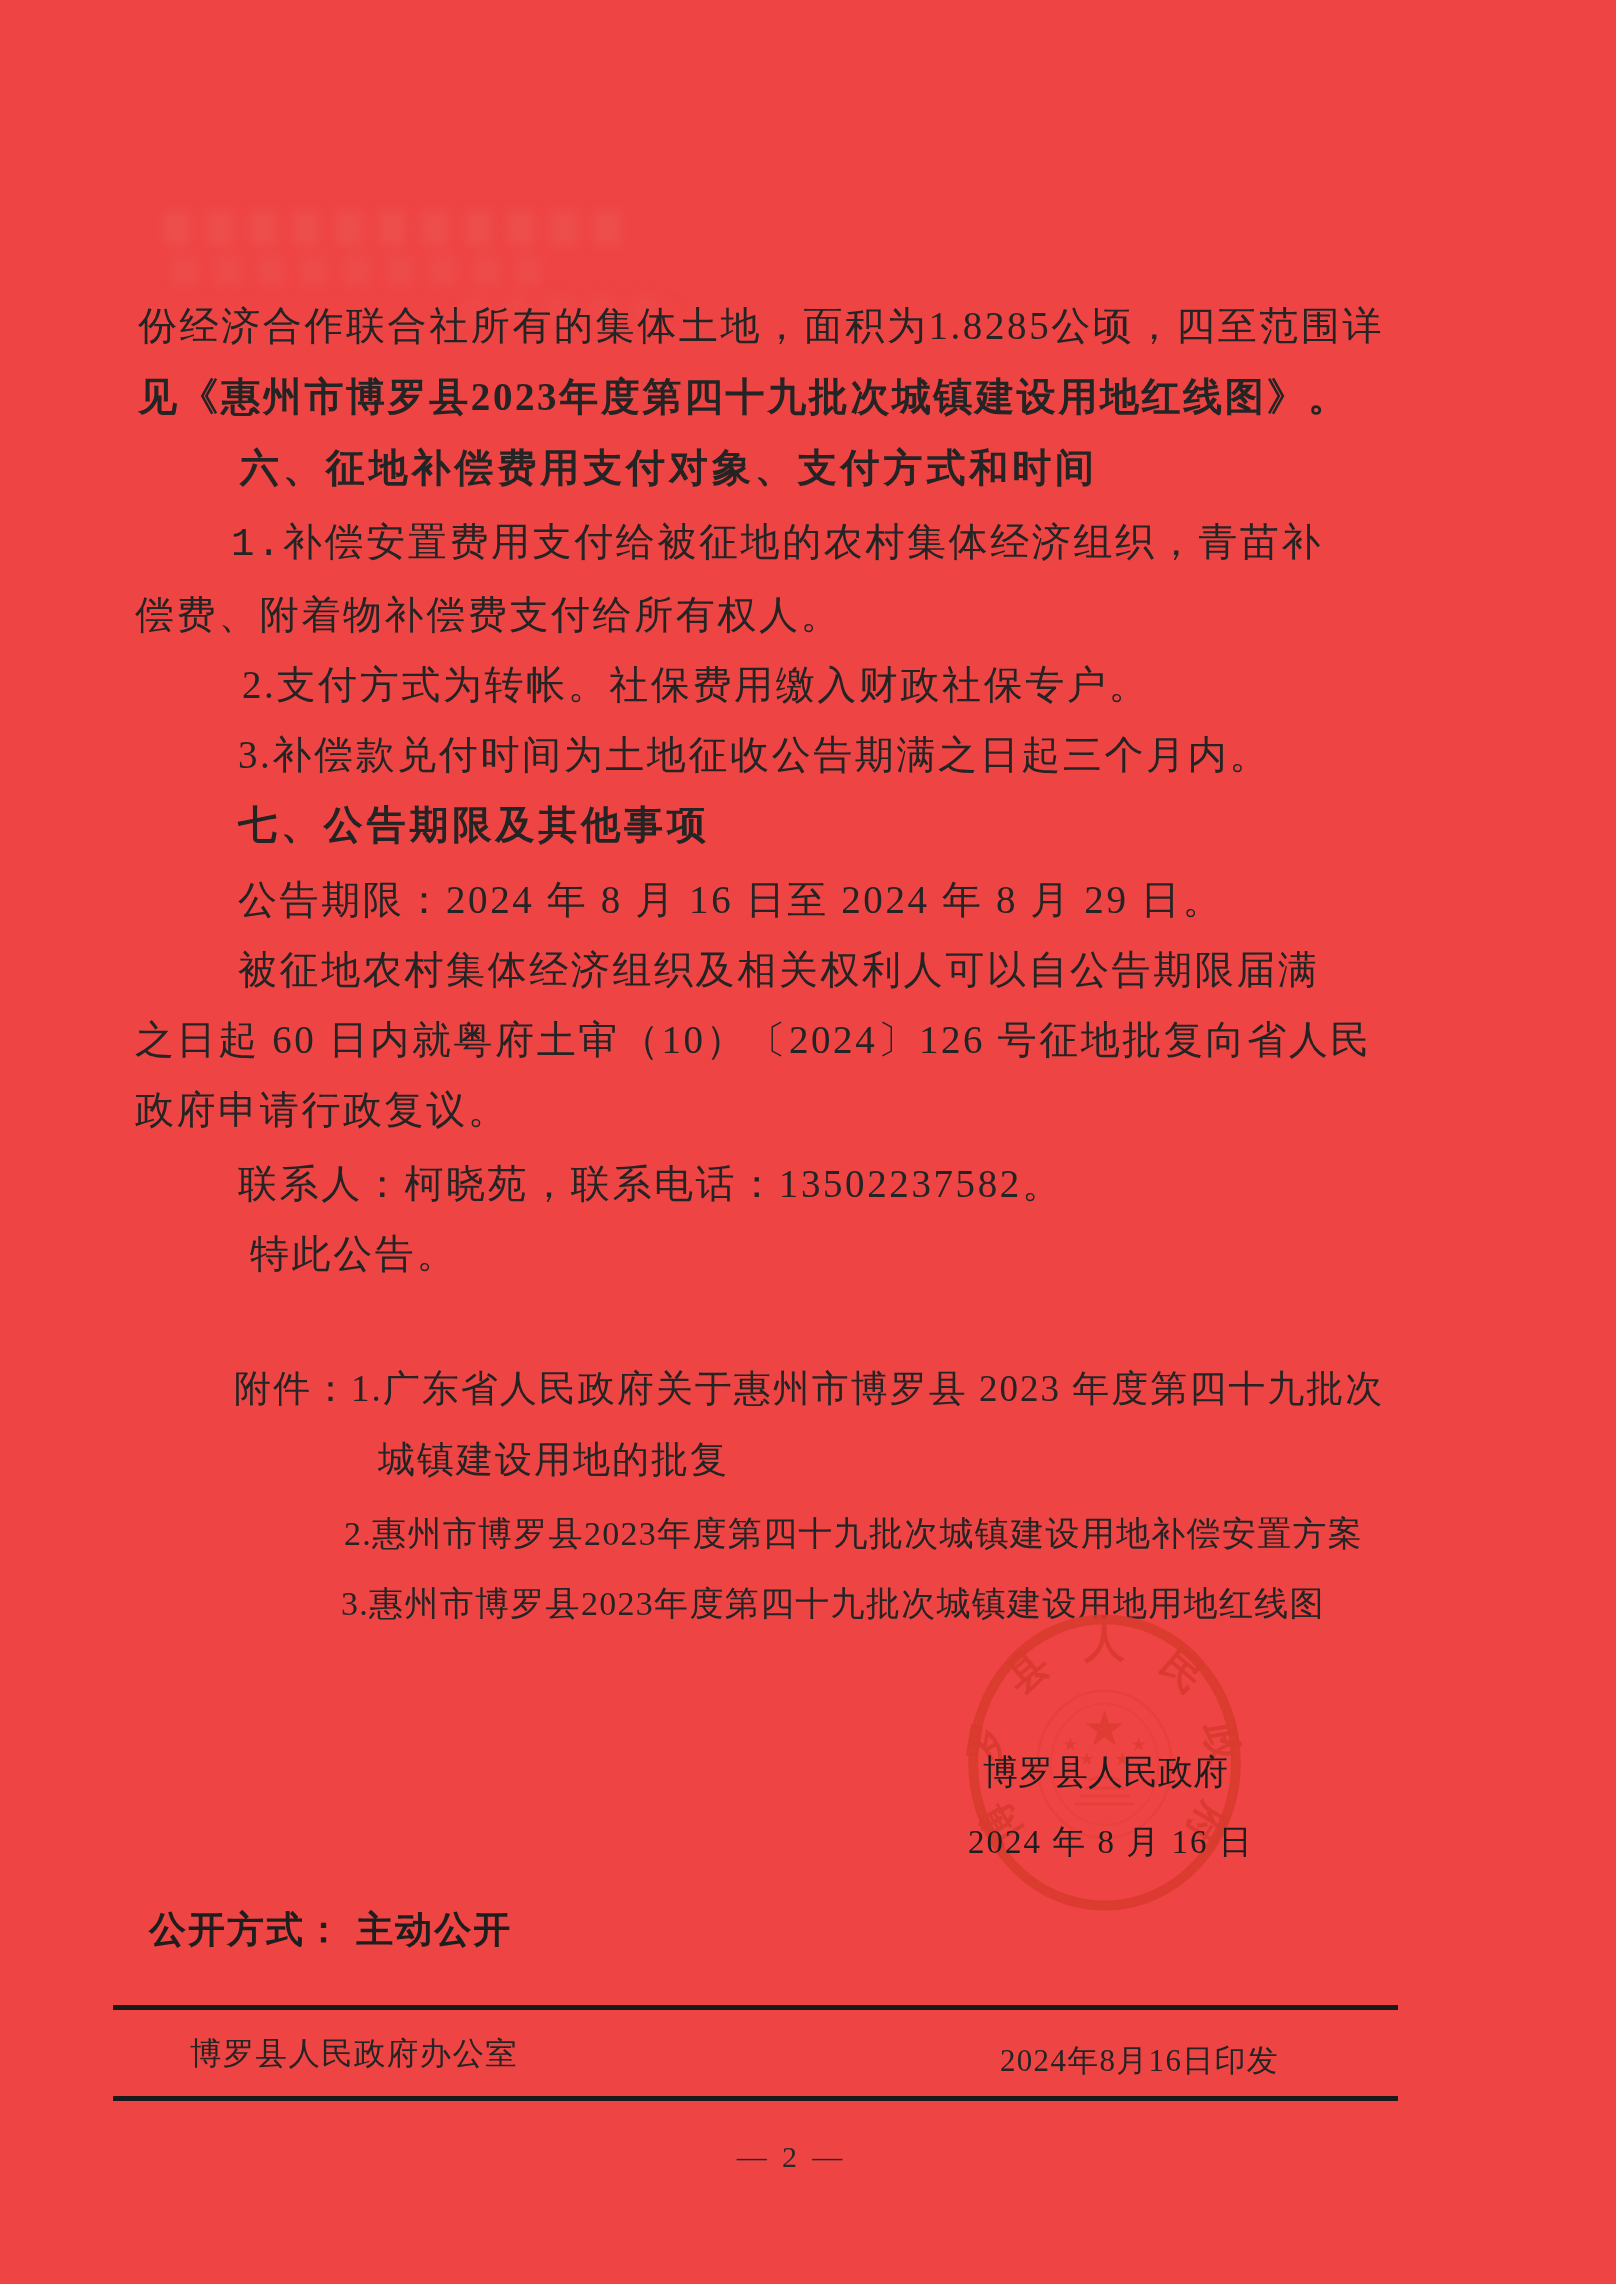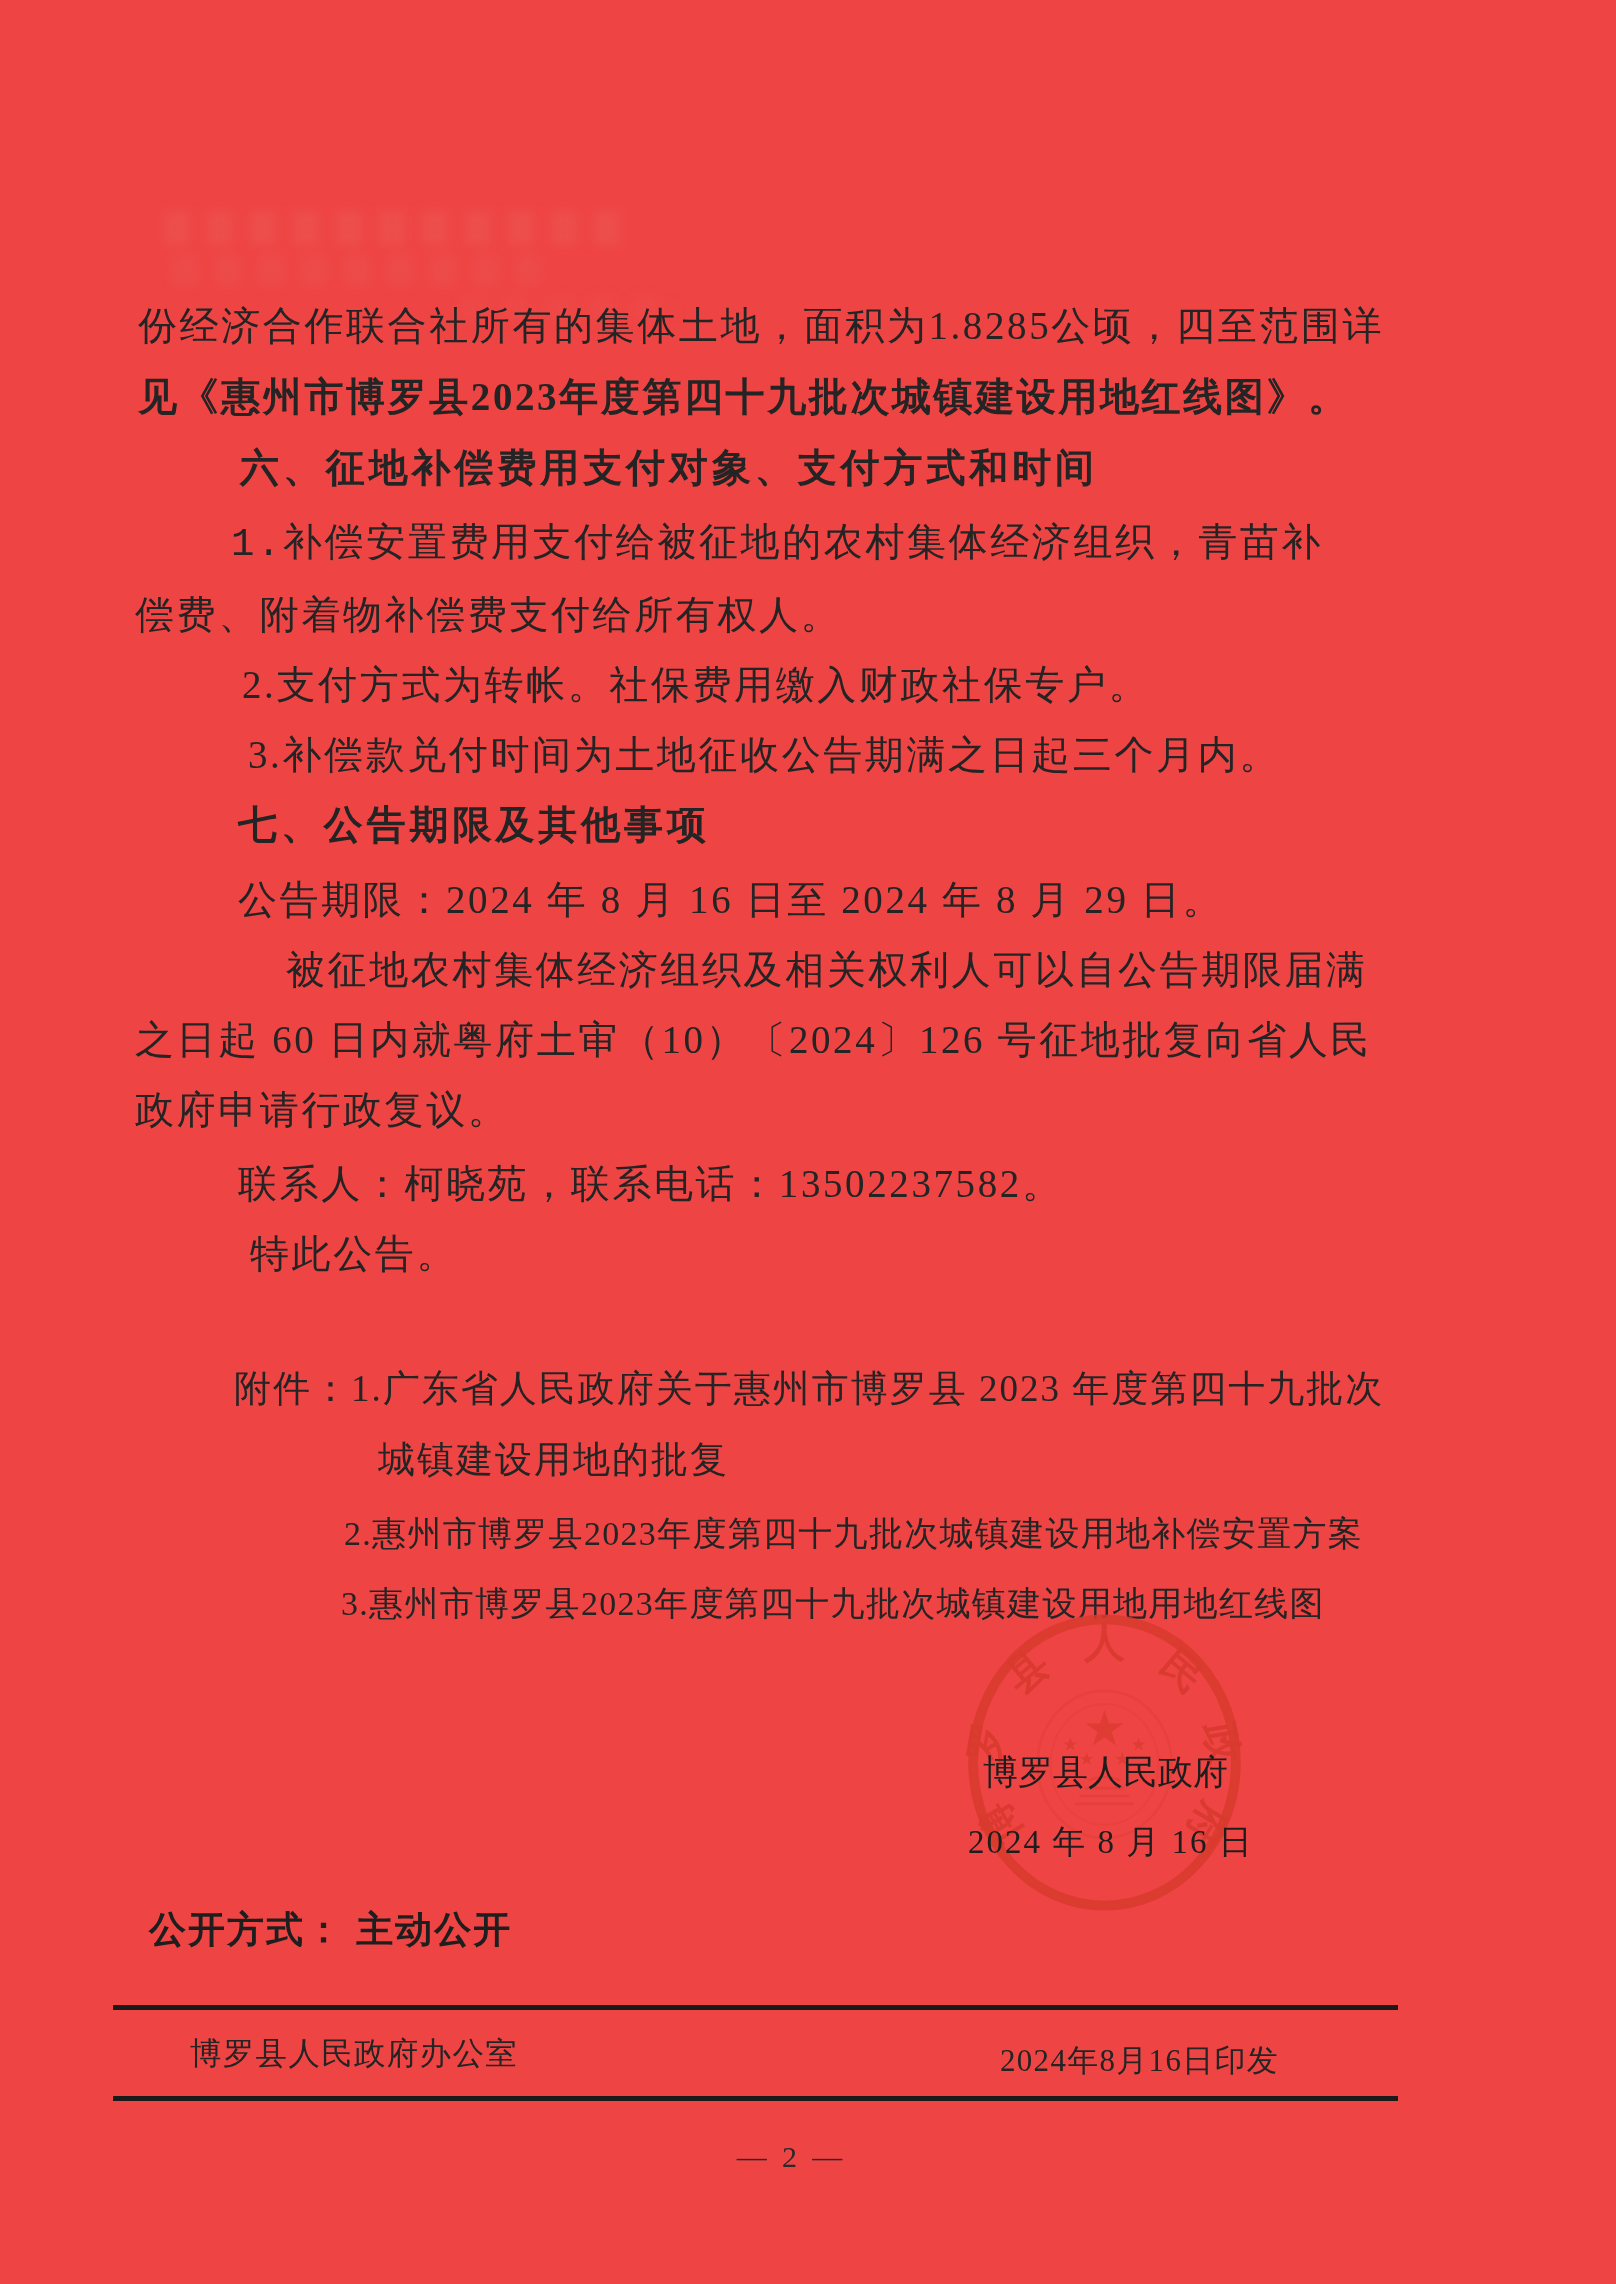--- a/index.html
+++ b/index.html
@@ -66,24 +66,24 @@
     <div class="bleed-row" style="left:172px;top:255px;width:368px;height:30px;opacity:.4;"></div>
     <div class="bleed-row" style="left:460px;top:296px;width:217px;height:26px;opacity:.22;"></div>
   </div>
 
   <div class="line" style="left:138px;top:303px;">份经济合作联合社所有的集体土地，面积为1.8285公顷，四至范围详</div>
   <div class="line" style="left:138px;top:374px;font-weight:bold;">见《惠州市博罗县2023年度第四十九批次城镇建设用地红线图》。</div>
   <div class="line heading" style="left:240px;top:445px;">六、征地补偿费用支付对象、支付方式和时间</div>
   <div class="line" style="left:231px;top:522px;font-family:Liberation Mono, monospace;">1.补偿安置费用支付给被征地的农村集体经济组织，青苗补</div>
   <div class="line" style="left:135px;top:592px;">偿费、附着物补偿费支付给所有权人。</div>
   <div class="line" style="left:242px;top:662px;">2.支付方式为转帐。社保费用缴入财政社保专户。</div>
-  <div class="line" style="left:248px;top:732px;">3.补偿款兑付时间为土地征收公告期满之日起三个月内。</div>
+  <div class="line" style="left:238px;top:732px;">3.补偿款兑付时间为土地征收公告期满之日起三个月内。</div>
   <div class="line heading" style="left:238px;top:802px;">七、公告期限及其他事项</div>
   <div class="line" style="left:238px;top:877px;">公告期限：2024 年 8 月 16 日至 2024 年 8 月 29 日。</div>
-  <div class="line" style="left:238px;top:947px;margin-left:48px;">被征地农村集体经济组织及相关权利人可以自公告期限届满</div>
+  <div class="line" style="left:238px;top:947px;">被征地农村集体经济组织及相关权利人可以自公告期限届满</div>
   <div class="line" style="left:135px;top:1017px;">之日起 60 日内就粤府土审（10）〔2024〕126 号征地批复向省人民</div>
   <div class="line" style="left:135px;top:1087px;">政府申请行政复议。</div>
   <div class="line" style="left:238px;top:1161px;">联系人：柯晓苑，联系电话：13502237582。</div>
   <div class="line" style="left:250px;top:1231px;">特此公告。</div>
 
   <div class="line" style="left:234px;top:1367px;font-size:37px;letter-spacing:2px;">附件：1.广东省人民政府关于惠州市博罗县 2023 年度第四十九批次</div>
   <div class="line" style="left:378px;top:1438px;font-size:37px;letter-spacing:2px;">城镇建设用地的批复</div>
   <div class="line attach-small" style="left:344px;top:1514px;">2.惠州市博罗县2023年度第四十九批次城镇建设用地补偿安置方案</div>
   <div class="line attach-small" style="left:341px;top:1584px;">3.惠州市博罗县2023年度第四十九批次城镇建设用地用地红线图</div>
 

